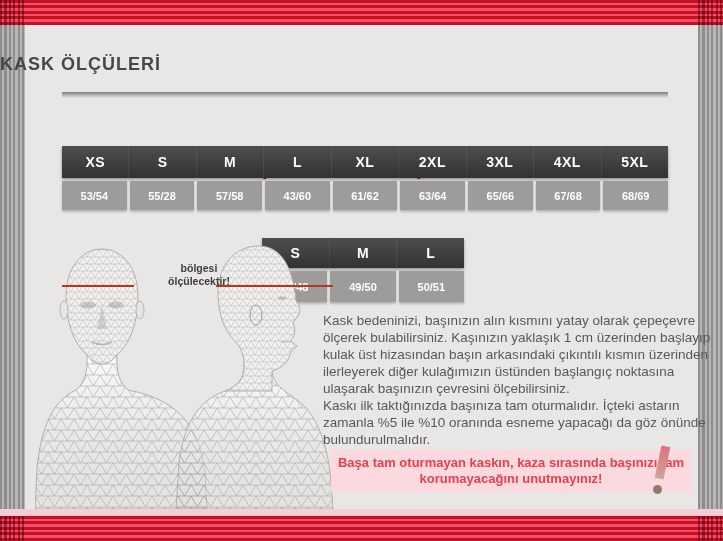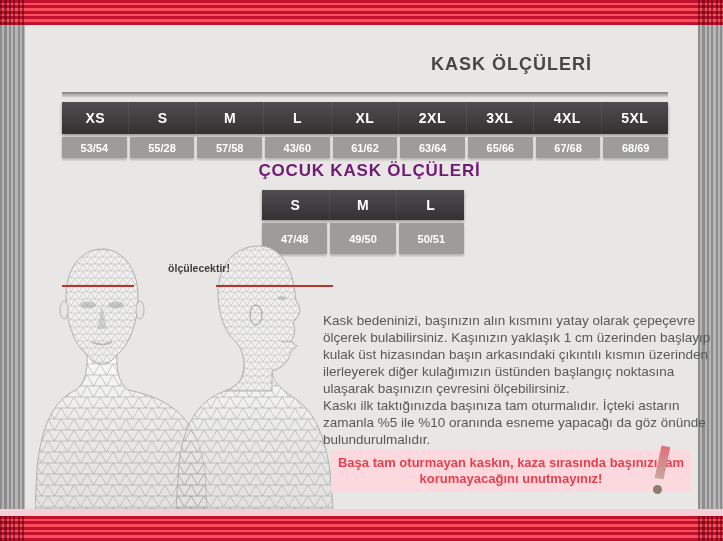--- a/index.html
+++ b/index.html
@@ -16,36 +16,36 @@
   .band-v{position:absolute;top:25px;width:25px;height:484px;
     background:repeating-linear-gradient(90deg,#8d8d8d 0px,#8d8d8d 2.2px,#b6b6b6 2.2px,#b6b6b6 4.4px);}
   .band-left{left:0}
   .band-right{left:698px}
   .corner{position:absolute;width:25px;height:25px;
     background:repeating-linear-gradient(90deg,rgba(70,0,12,.5) 0 2.2px,rgba(70,0,12,0) 2.2px 4.4px);}
   .c-tl{left:0;top:0}.c-tr{left:698px;top:0}.c-bl{left:0;top:516px}.c-br{left:698px;top:516px}
   .pink-strip{position:absolute;left:0;top:509px;width:723px;height:7px;background:#f7ced6;z-index:6}
 
   
-  .main-title{position:absolute;top:54px;left:0;width:592px;text-align:right;
+  .main-title{position:absolute;top:54px;left:0;width:592px;text-align:left;
     font-size:18px;font-weight:bold;color:#474747;letter-spacing:1px;}
   .child-title{position:absolute;top:161px;left:8px;width:723px;text-align:center;
     font-size:17px;font-weight:bold;color:#701a75;letter-spacing:.8px;}
 
   
   .adult-table{position:absolute;left:62px;top:92px;width:606px;}
   .child-table{position:absolute;left:262px;top:190px;width:202px;}
   .tbl-shadow{height:6px;background:linear-gradient(180deg,rgba(70,68,70,.65),rgba(70,68,70,0));margin-bottom:4px;}
   .hrow{display:flex;height:32px;background:linear-gradient(180deg,#4f4d4f,#333132);
-    box-shadow:0 2px 3px rgba(0,0,0,.35);}
+    box-shadow:0 2px 3px rgba(0,0,0,.35);margin-top:48px;}
   .child-table .hrow{height:30px}
   .hcell{flex:1;display:flex;align-items:center;justify-content:center;color:#ffffff;
     font-weight:bold;font-size:14px;letter-spacing:.5px;border-right:1px solid rgba(255,255,255,.07);}
   .hcell:last-child{border-right:none}
-  .vrow{display:flex;gap:3px;margin-top:3px;height:21px;}
+  .vrow{display:flex;gap:3px;margin-top:3px;height:29px;}
   .child-table .vrow{height:31px}
   .vcell{flex:1;background:#9d9c9b;color:#ffffff;font-weight:bold;font-size:11px;
     display:flex;align-items:center;justify-content:center;box-shadow:0 2px 2px rgba(0,0,0,.22);}
 
   
   .busts{position:absolute;left:35px;top:243px;width:305px;height:266px;z-index:1}
   .measure-line{position:absolute;top:285px;height:2px;background:#b5362b;z-index:2}
   .ml-1{left:62px;width:72px}
   .ml-2{left:216px;width:117px}
   .annotation{position:absolute;left:129px;top:262px;width:140px;z-index:3;text-align:center;
@@ -159,20 +159,21 @@
     <ellipse cx="221" cy="72" rx="6" ry="10" fill="none" stroke="#9d9d9b" stroke-width="1"></ellipse>
     <ellipse cx="247" cy="55" rx="4" ry="1.8" fill="#8f948c" opacity="0.45"></ellipse>
     <path d="M256 98 Q250 100 246 98" fill="none" stroke="#8a8a88" stroke-width="1.2" opacity="0.5"></path>
   </g>
 </svg>
 
 <div class="measure-line ml-1"></div>
 <div class="measure-line ml-2"></div>
 
 <div class="annotation">
+  <div>bölgesi</div>
   <div>ölçülecektir!</div>
 </div>
 
 <div class="body-text">
   <p>Kask bedeninizi, başınızın alın kısmını yatay olarak çepeçevre ölçerek bulabilirsiniz. Kaşınızın yaklaşık 1 cm üzerinden başlayıp kulak üst hizasından başın arkasındaki çıkıntılı kısmın üzerinden ilerleyerek diğer kulağımızın üstünden başlangıç noktasına ulaşarak başınızın çevresini ölçebilirsiniz.</p>
   <p>Kaskı ilk taktığınızda başınıza tam oturmalıdır. İçteki astarın zamanla %5 ile %10 oranında esneme yapacağı da göz önünde bulundurulmalıdır.</p>
 </div>
 
 <div class="warning-box">
   <div>Başa tam oturmayan kaskın, kaza sırasında başınızı tam</div>

